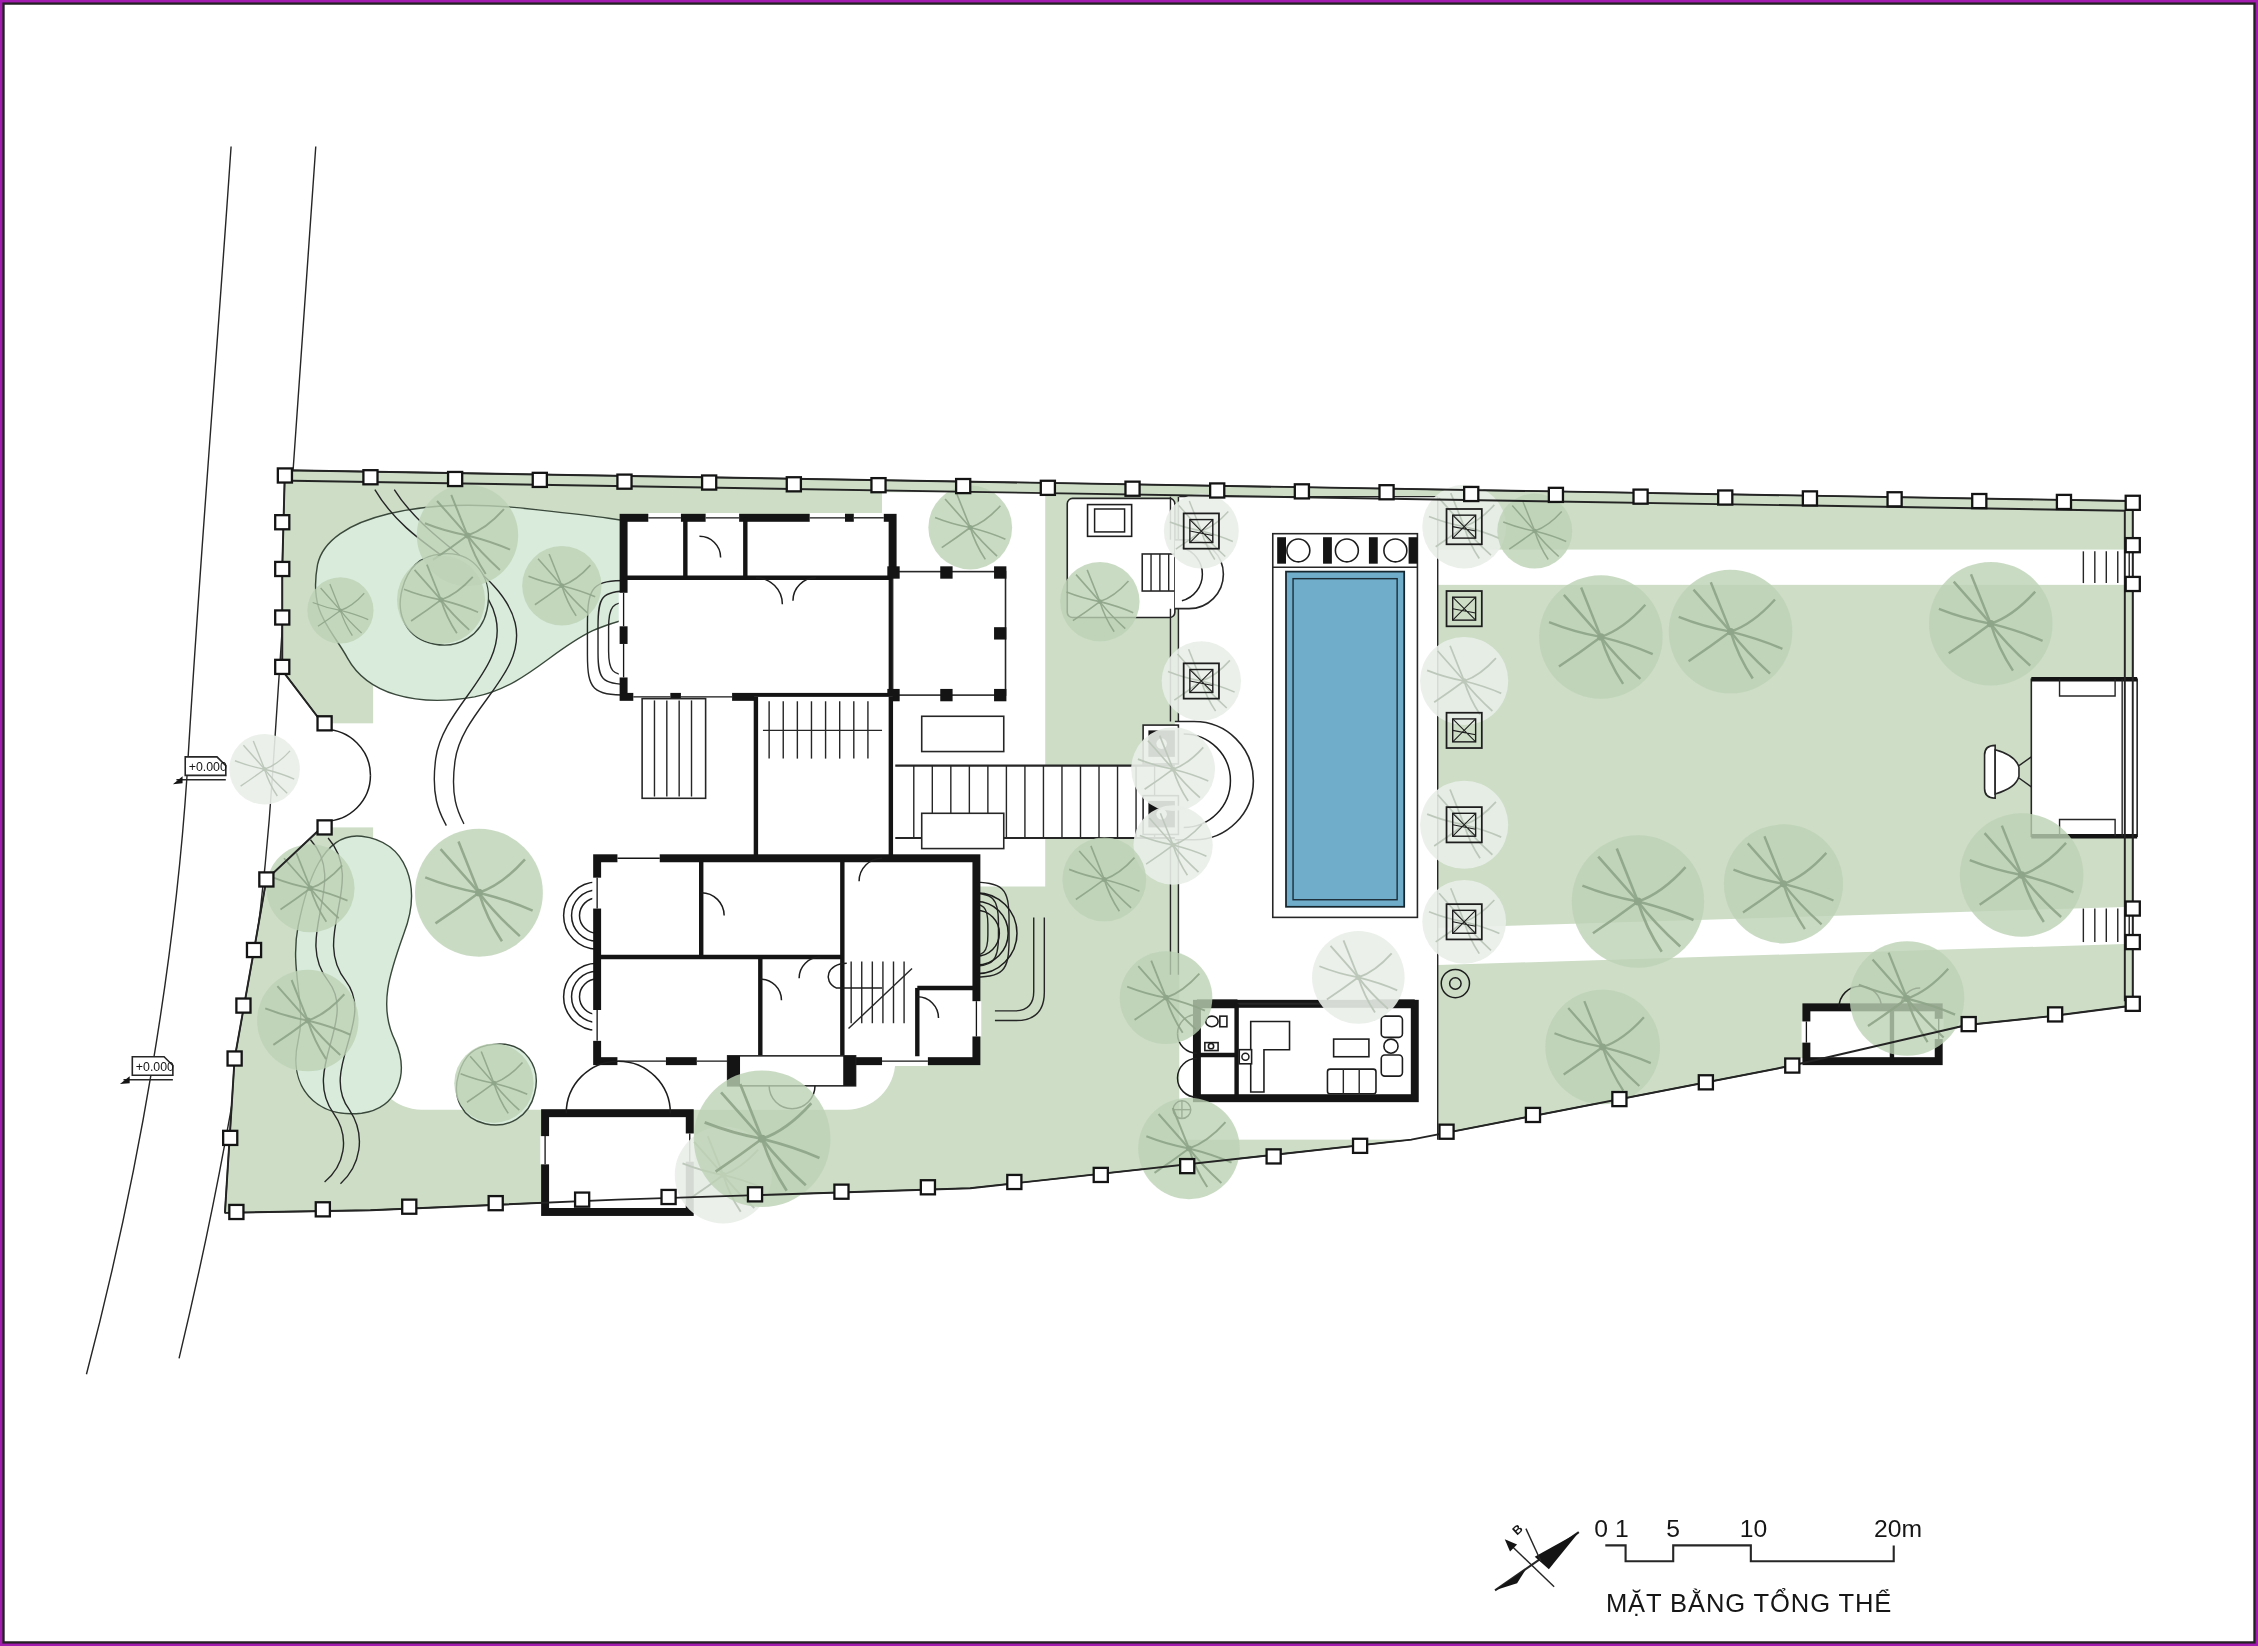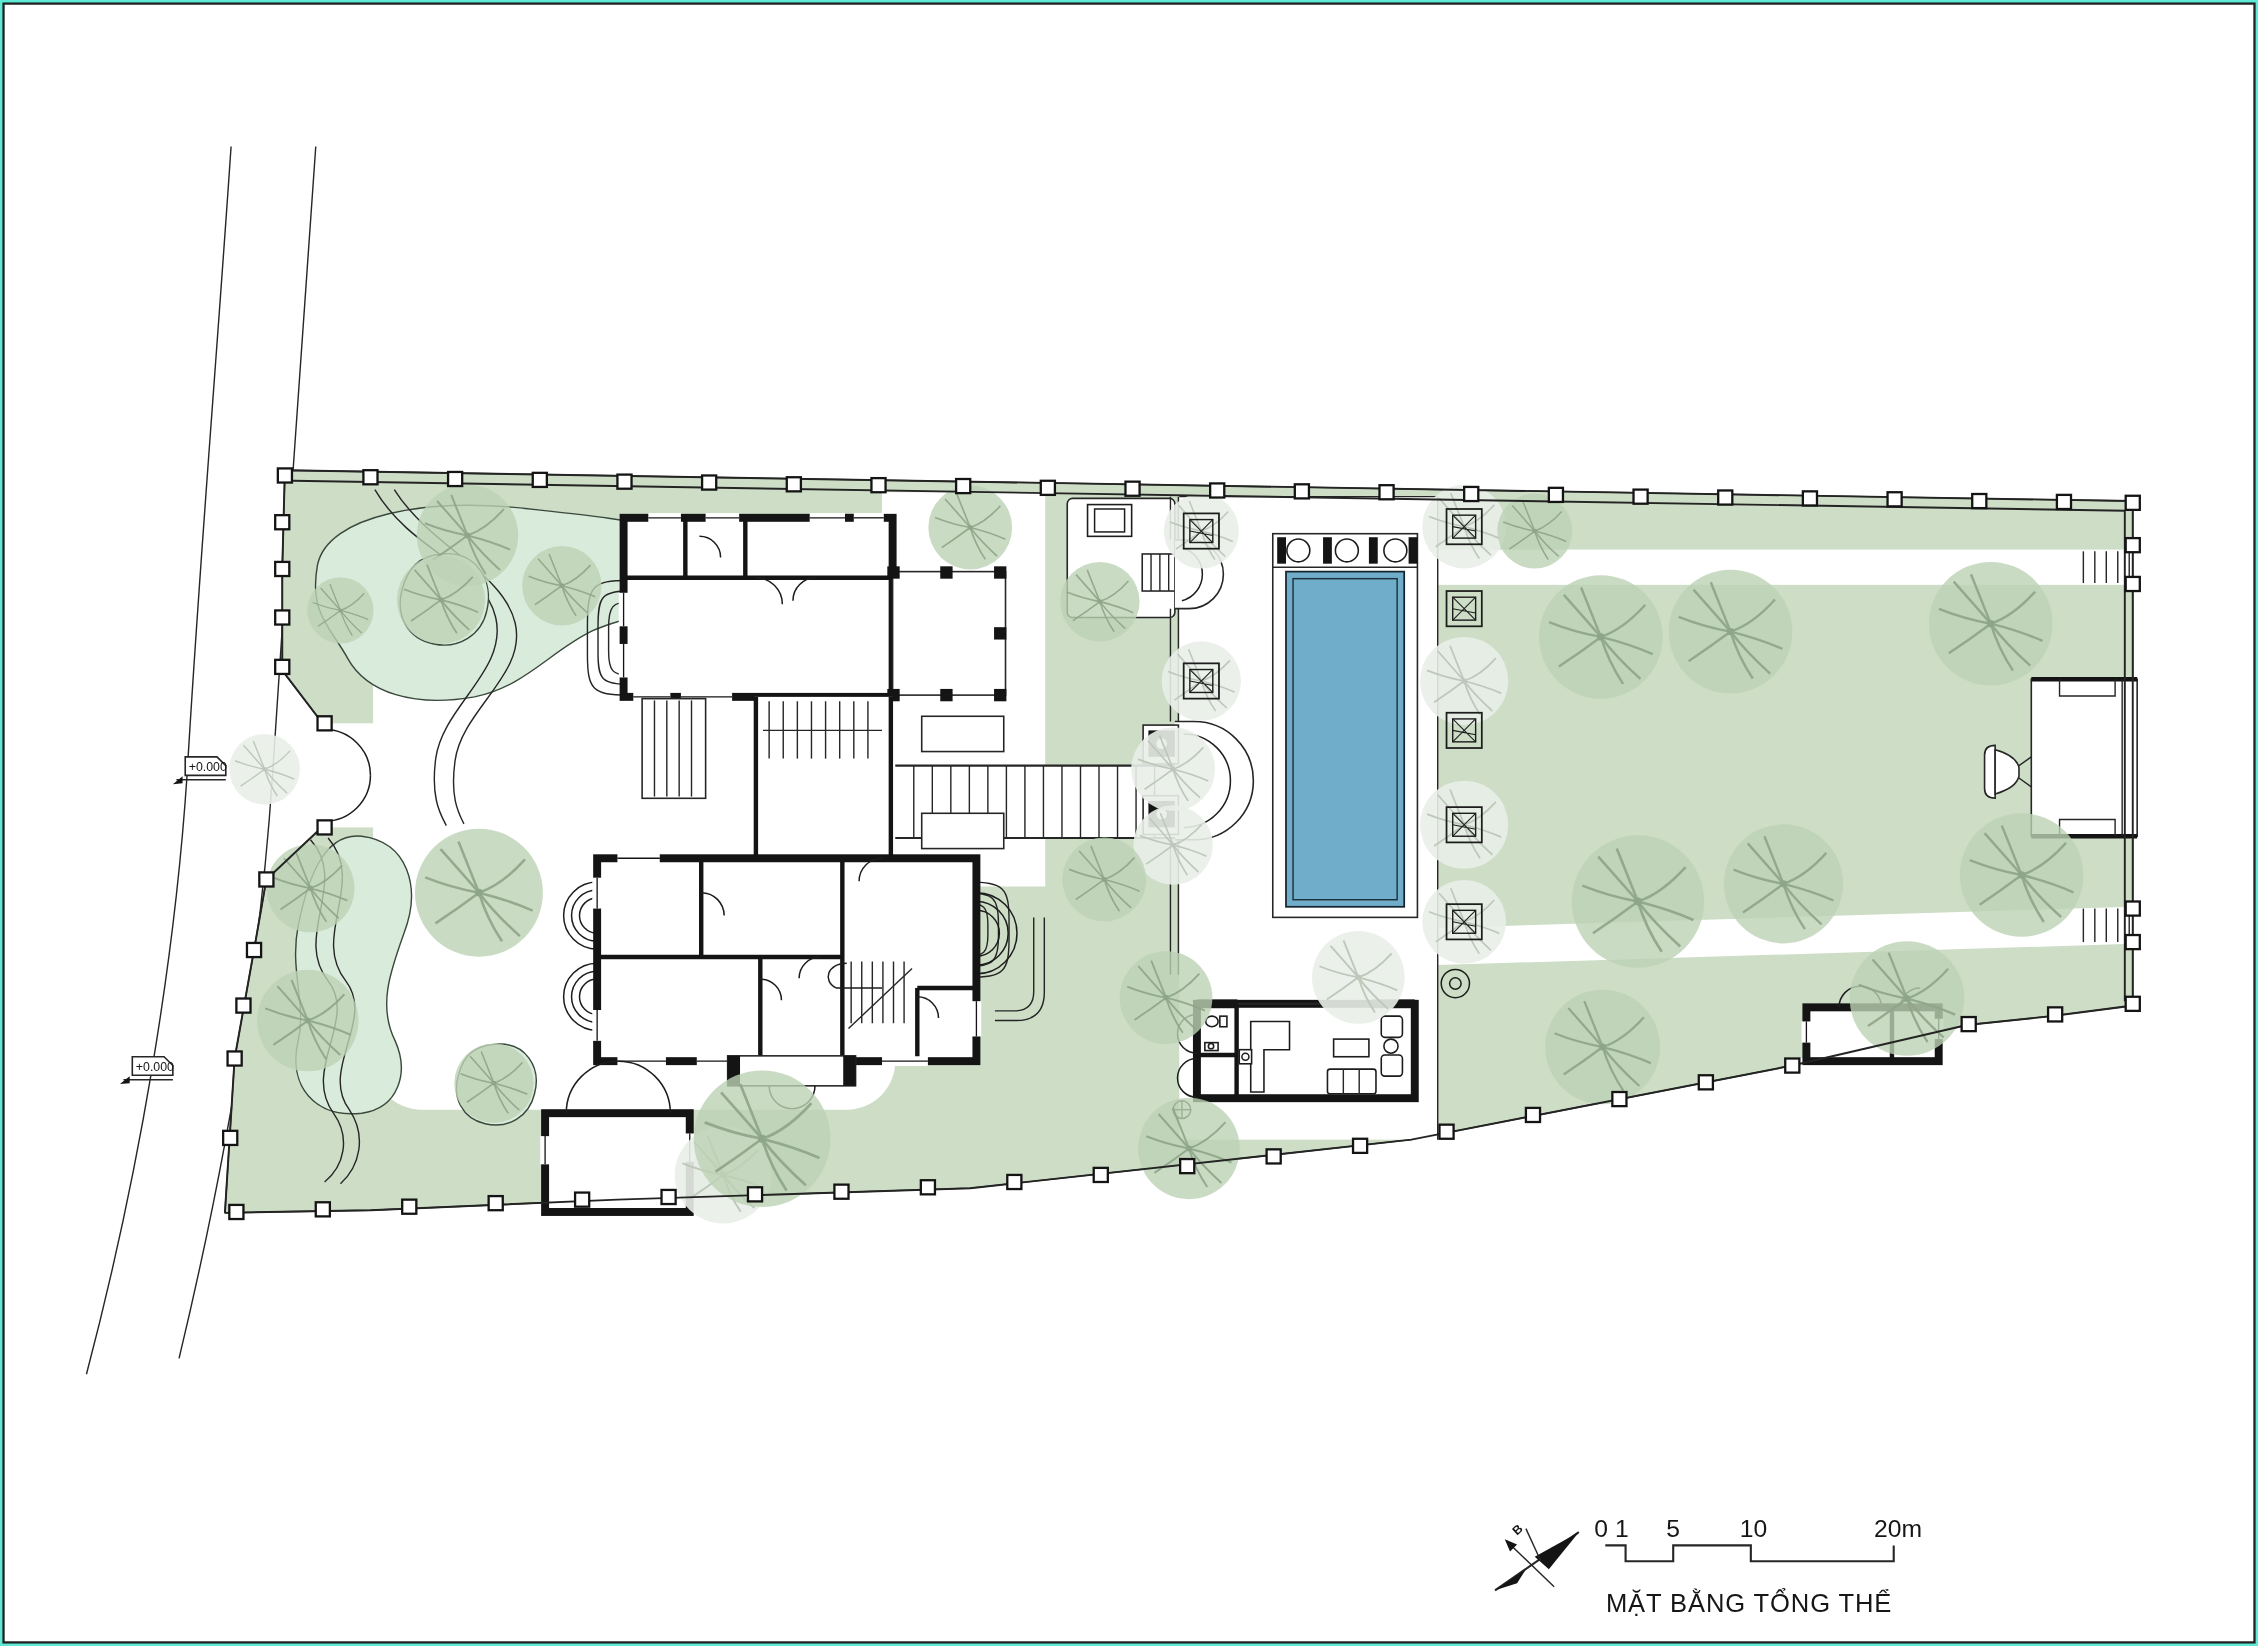--- a/index.html
+++ b/index.html
@@ -1,16 +1,16 @@
 <!DOCTYPE html>
 <html style="--lawn: #cdddc6; --pond: #d9ecdc; --pool: #6fadcb; --tree-green: #bdd2b5; --tree-branch: #8fa589; --tree-pale: #e9eee8; --tree-pale-branch: #bdc8bb;font-size:14px"><head>
 <meta charset="utf-8">
 <style>
   html,body{margin:0;padding:0;background:#fff;}
-  #canvas{position:relative;width:2258px;height:1646px;background:#5eead4;overflow:hidden;}
+  #canvas{position:relative;width:2258px;height:1646px;background:#a21caf;overflow:hidden;}
   svg{display:block;}
   text{font-family:"Liberation Sans", sans-serif;fill:#161616;}
   .lawn{fill:var(--lawn);stroke:#2f3b2f;stroke-width:1.6;}
   .white{fill:#ffffff;}
   .whiteln{fill:#ffffff;stroke:#262626;stroke-width:1.8;}
   .pond{fill:var(--pond);stroke:#39483b;stroke-width:1.6;}
   .thin{stroke:#262626;stroke-width:1.6;fill:none;}
   .thin2{stroke:#262626;stroke-width:2.4;fill:none;}
   .wall{stroke:#141414;stroke-width:9;fill:#ffffff;}
   .wallthin{stroke:#141414;stroke-width:5;fill:none;}

